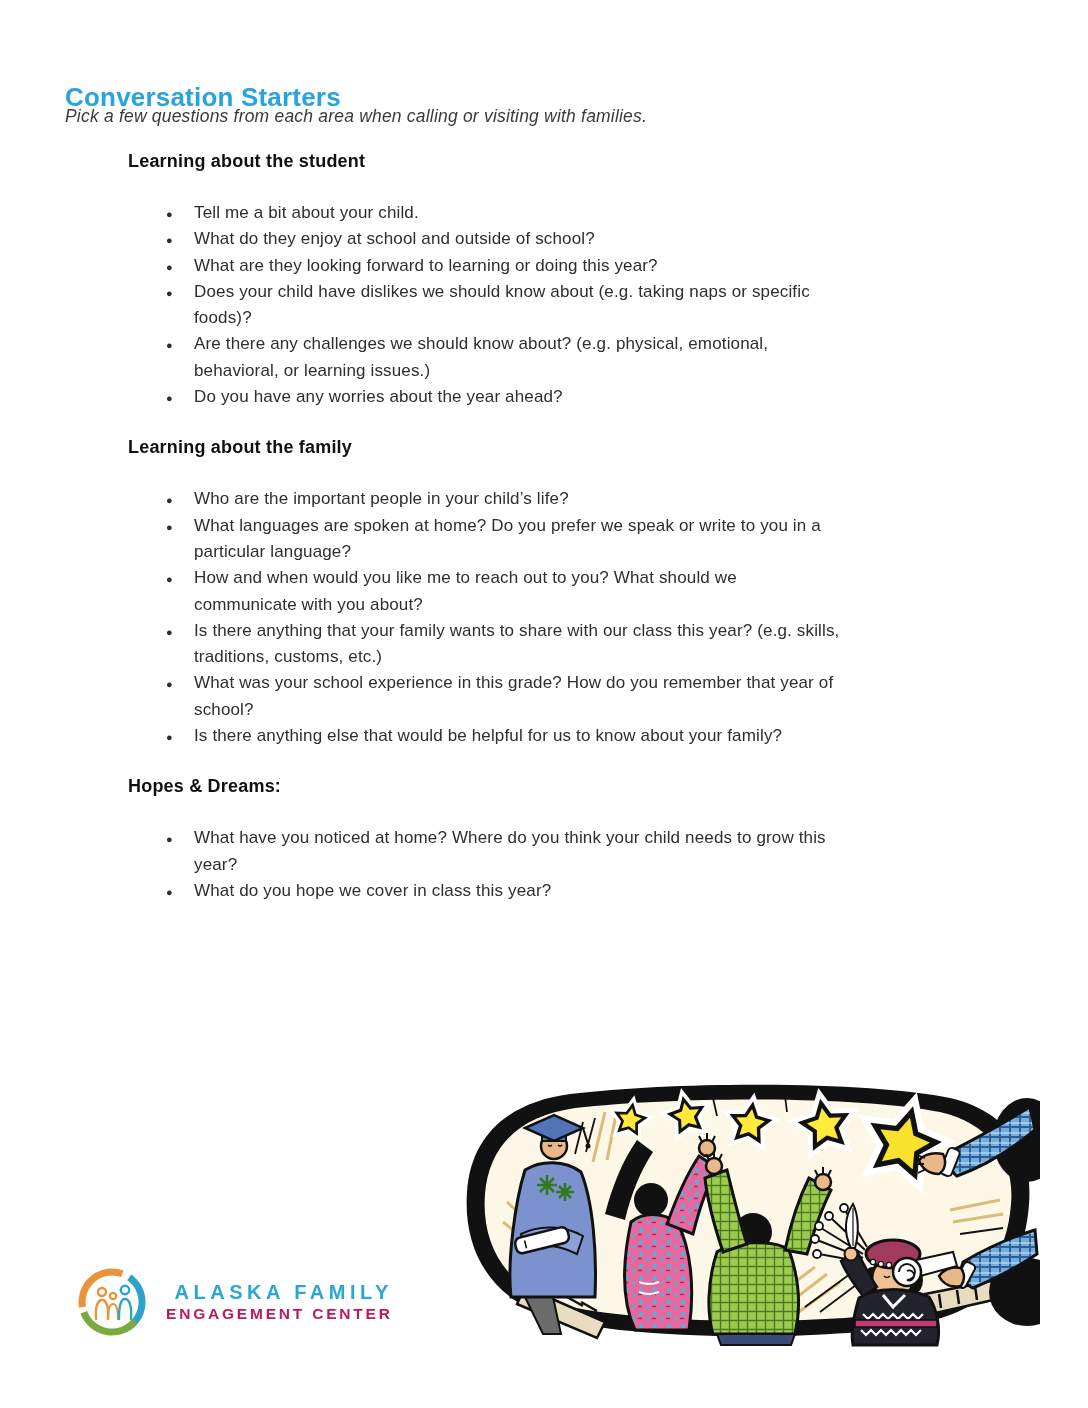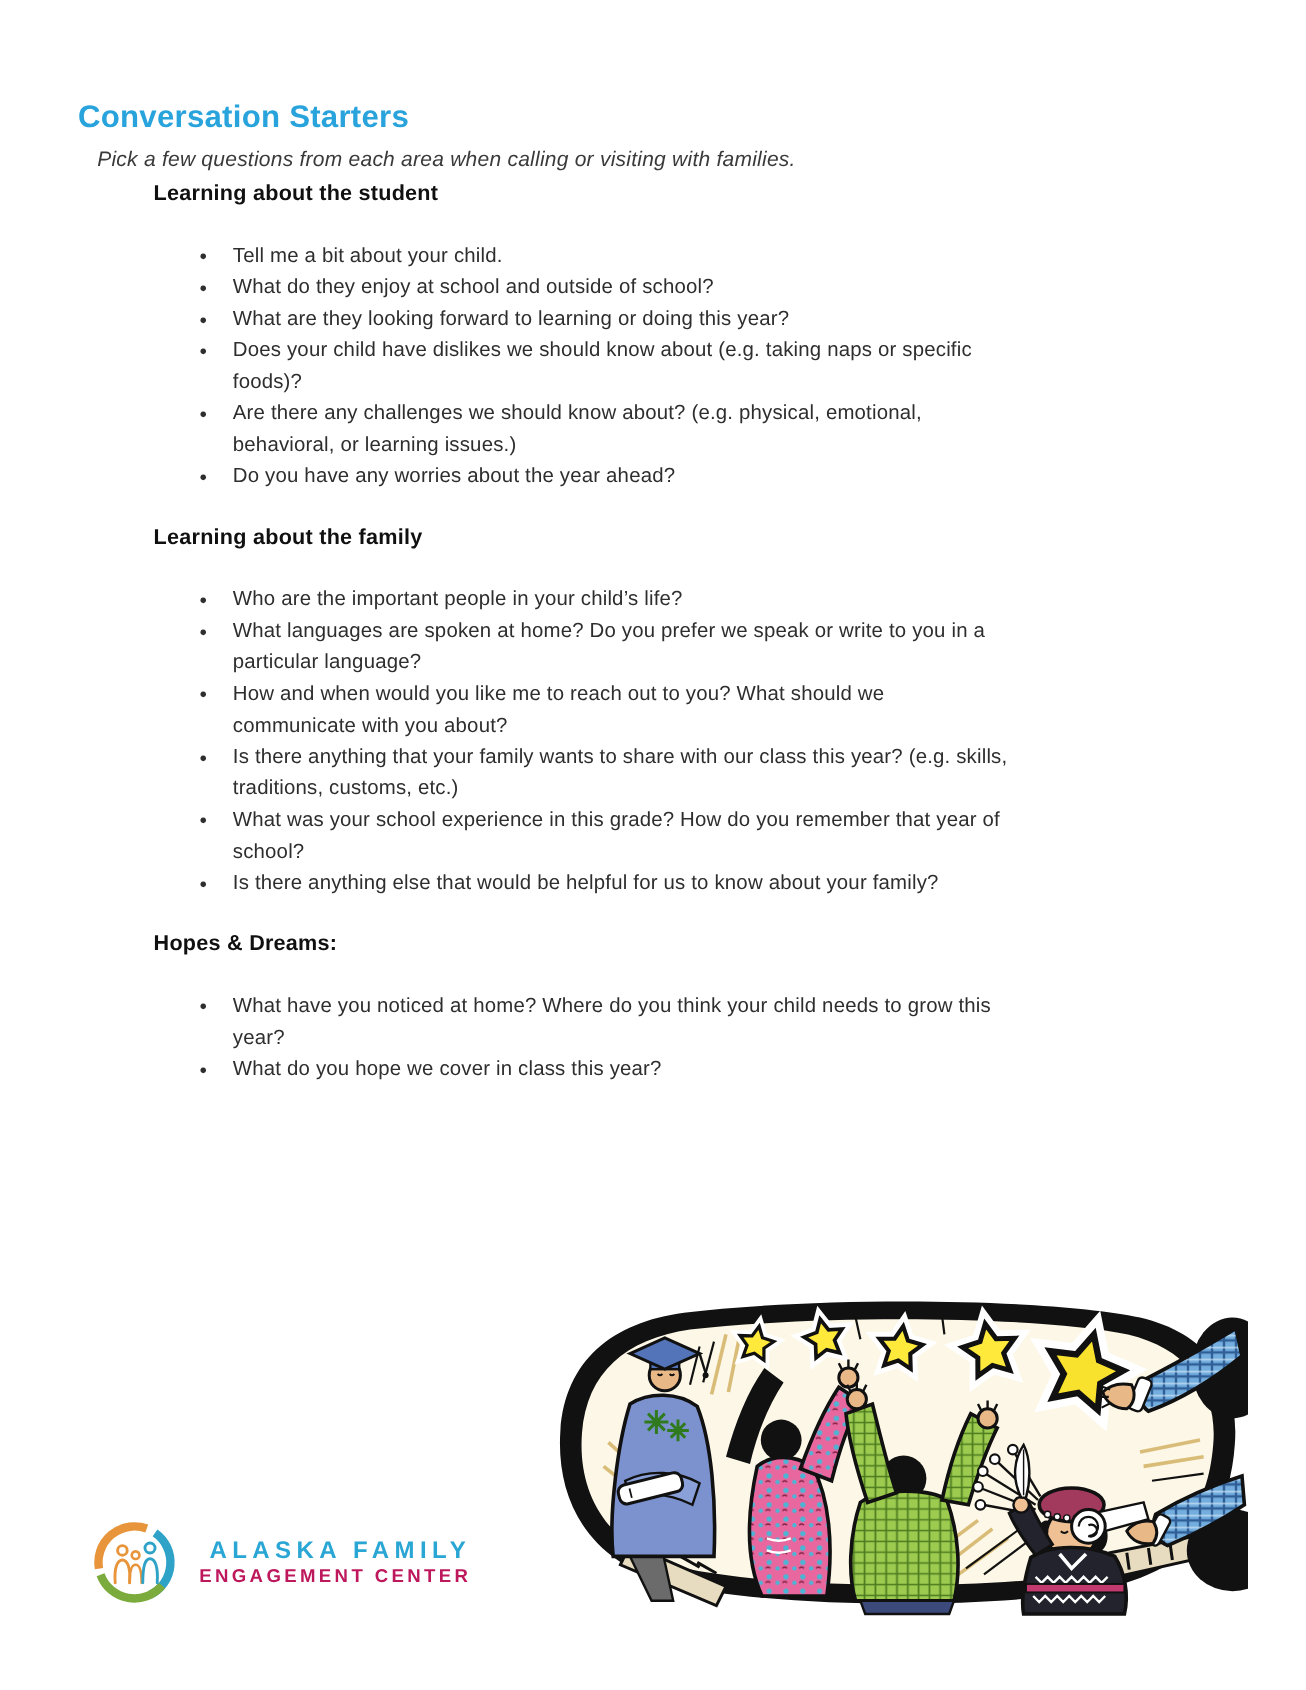--- a/index.html
+++ b/index.html
@@ -1,20 +1,20 @@
 <!DOCTYPE html>
 <html><head>
 <meta charset="utf-8">
 <style>
   html,body{margin:0;padding:0;background:#ffffff;}
   body{width:1088px;height:1408px;position:relative;font-family:"Liberation Sans",sans-serif;overflow:hidden;}
   .page{position:absolute;inset:0;background:#fff;}
 
   .title{position:absolute;left:65px;top:82px;margin:0;font-size:26px;font-weight:800;letter-spacing:.2px;}
-  .subtitle{position:absolute;left:65px;top:106px;margin:16px;font-size:17.5px;font-style:italic;color:#3a3a3a;letter-spacing:.2px;}
+  .subtitle{position:absolute;left:65px;top:106px;margin:0;font-size:17.5px;font-style:italic;color:#3a3a3a;letter-spacing:.2px;}
 
   .sections{position:absolute;left:128px;top:150px;width:880px;}
   .qsection h2{margin:26px 0 28px 0;font-size:18px;line-height:22px;font-weight:700;color:#101010;letter-spacing:.2px;}
   .qsection:first-child h2{margin-top:0;}
   .qlist{margin:0;padding:0;}
   .qlist li{list-style:none;position:relative;padding-left:66px;font-size:17px;line-height:26.3px;color:#2e2e2e;letter-spacing:.15px;max-width:810px;white-space:pre-wrap;}
   .qlist li::before{content:"●";position:absolute;left:38px;top:1px;font-size:11px;color:#2e2e2e;}
 
   .illustration{position:absolute;left:455px;top:1082px;width:585px;height:265px;}
   .illustration svg{display:block;width:100%;height:100%;}

